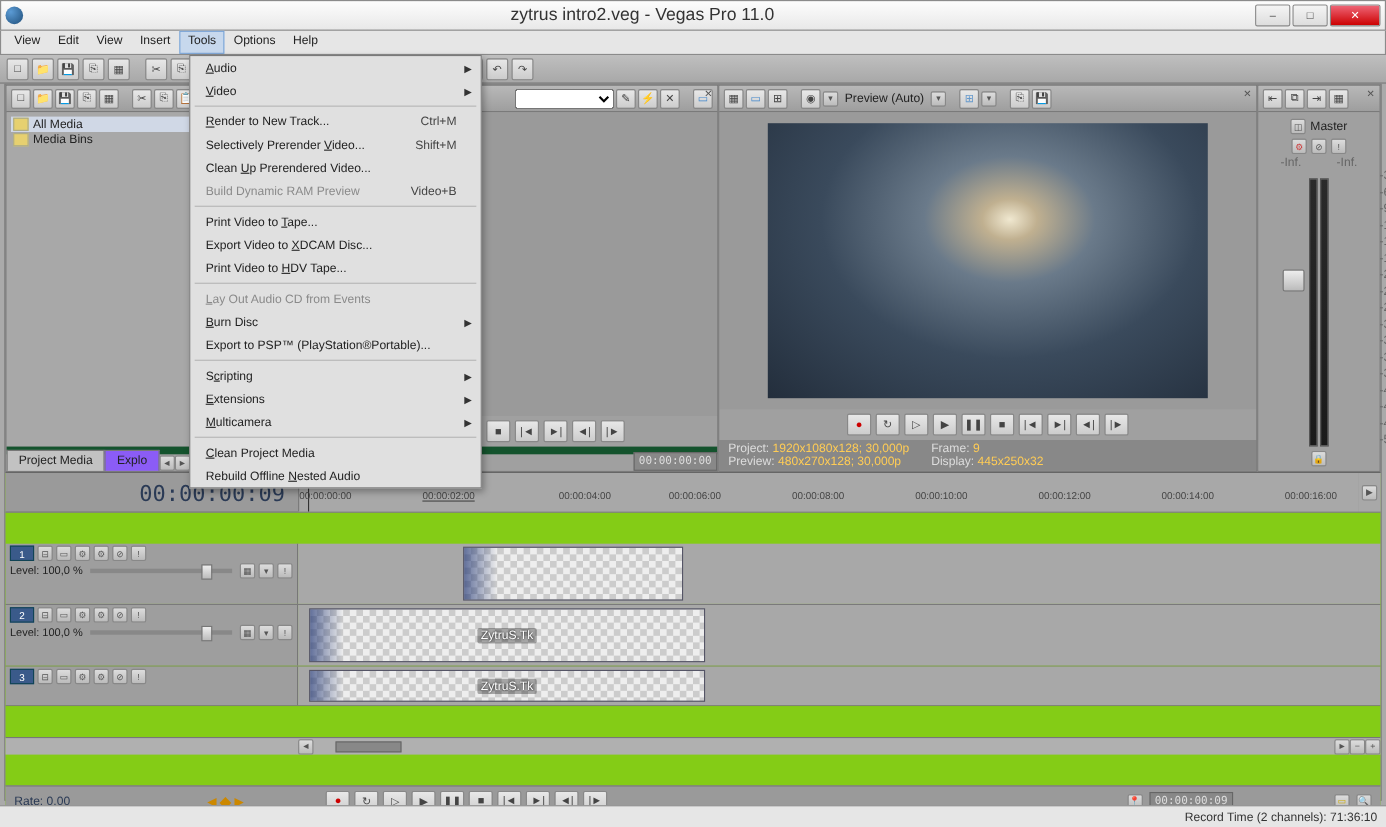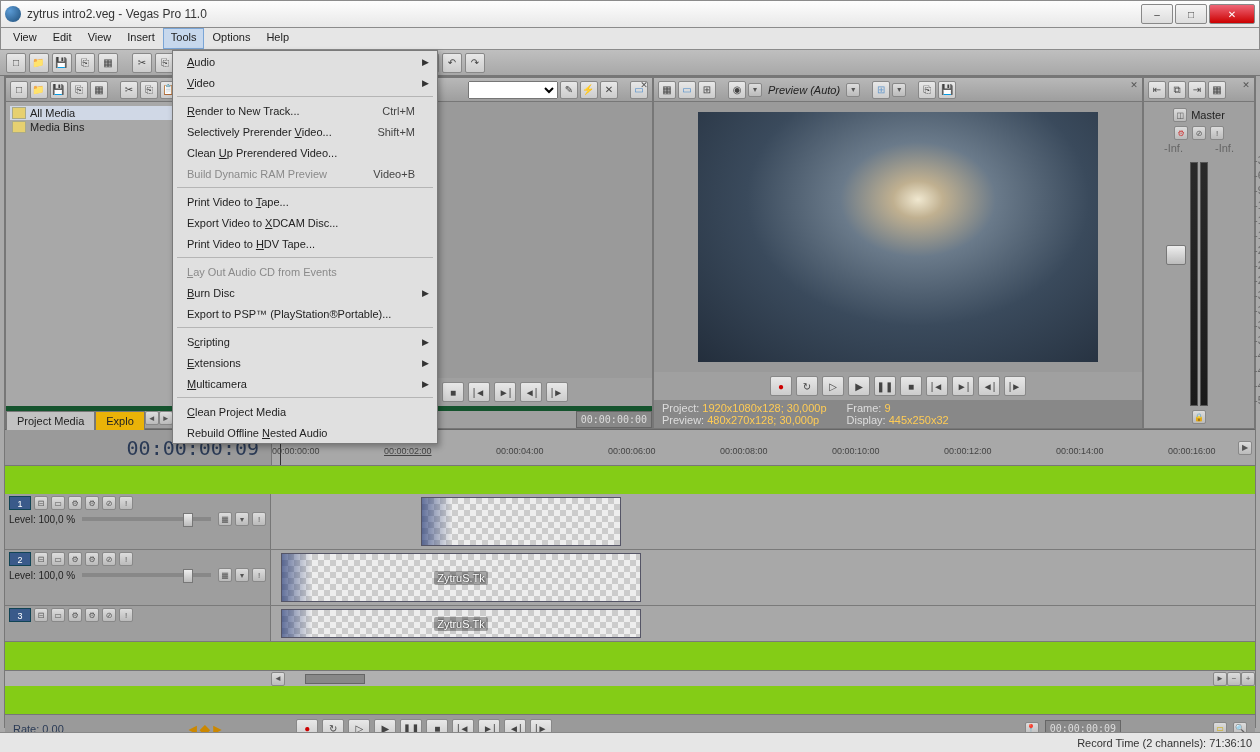--- a/index.html
+++ b/index.html
@@ -1,20 +1,20 @@
 <!DOCTYPE html>
 <html><head>
 <meta charset="utf-8">
 <style>
 * { margin: 0; padding: 0; box-sizing: border-box; font-family: "Segoe UI", Tahoma, sans-serif; font-size: 11px; user-select: none; }
 body { background: #aaa; overflow: hidden; width: 1260px; height: 752px; position: relative; }
 
 .titlebar { height: 28px; background: linear-gradient(#fdfdfd, #e8e8e8); border: 1px solid #8b8b8b; display: flex; align-items: center; padding: 0 4px; }
 .titlebar .app-icon { width: 16px; height: 16px; border-radius: 50%; background: radial-gradient(circle at 30% 30%, #5b9bd5, #1f4e79); margin-right: 6px; }
-.titlebar .title { flex: 1; color: #333; font-size: 12px; }
+.titlebar .title { flex: 1; color: #333; font-size: 16px; text-align: center; }
 .winbtns { display: flex; gap: 2px; }
 .winbtn { width: 32px; height: 20px; background: linear-gradient(#f5f5f5,#ddd); border: 1px solid #888; border-radius: 2px; display:flex; align-items:center; justify-content:center; font-size:10px; color:#444;}
 .winbtn.close { background: linear-gradient(#e67,#c00); color:#fff; width:46px;}
 
 .menubar { height: 22px; background: #e6e6e6; border: 1px solid #8b8b8b; border-top:none; display: flex; align-items: stretch; padding: 0 4px; }
 .menubar .mi { padding: 3px 8px; cursor: default; color: #222; }
 .menubar .mi.active { background: #c7d8ed; border: 1px solid #7aa5d6; padding: 2px 7px; }
 
 .dropdown { position: absolute; left: 172px; top: 50px; width: 266px; background: #e0e0e0; border: 1px solid #7a7a7a; box-shadow: 2px 3px 6px rgba(0,0,0,.3); z-index: 1000; }
 .dropdown .dmi { height: 21px; display: flex; align-items: center; padding: 0 22px 0 14px; color: #222; position: relative; }
@@ -38,22 +38,22 @@
 .panel-master { width: 112px;}
 
 .mini-toolbar { height:24px; background:linear-gradient(#b8b8b8,#9e9e9e); border-bottom:1px solid #777; display:flex; align-items:center; padding:0 4px; gap:2px;}
 .mini-toolbar .tbtn{width:18px;height:18px;}
 
 .tree { flex:1; background:#a8a8a8; padding:4px; color:#222;}
 .tree-item{ display:flex; align-items:center; gap:4px; padding:1px 2px;}
 .tree-item.sel{ background:#d0d8e6;}
 .tree-icon{width:14px;height:12px;background:#e6d070;border:1px solid #aa8;}
 
-.tabs-bottom{height:22px;background:#a0a0a0;border-top:5px solid #14532d;display:flex;align-items:flex-start;}
-.tab{padding:3px 10px; background:#eab308;border:1px solid #777;border-bottom:none;font-size:11px; color:#222;}
+.tabs-bottom{height:22px;background:#a0a0a0;border-top:7px solid #14532d;display:flex;align-items:flex-end;}
+.tab{padding:3px 10px; background:#8b5cf6;border:1px solid #777;border-bottom:none;font-size:11px; color:#222;}
 .tab.active{background:#c2c2c2;}
 
 .preview-area{flex:1;background:#9a9a9a;display:flex;align-items:center;justify-content:center;padding:10px;}
 .preview-img{width:400px;height:250px;background:radial-gradient(ellipse at 55% 35%, #f0e8d0 0%, #c0b090 8%, #6a7a8a 25%, #3a4a5c 55%, #232e3c 100%);}
 
 .transport{height:28px;display:flex;align-items:center;justify-content:center;gap:4px;background:#a0a0a0;}
 .transport .tbtn{width:22px;height:20px;}
 .transport .rec{color:#c00;}
 
 .info-bar{height:28px;display:flex;align-items:center;padding:2px 8px;font-size:10px;color:#ccc;background:#888;gap:20px;}
@@ -285,21 +285,21 @@
 
     <div class="panel panel-right" style="position:relative;">
       <div class="close-x">✕</div>
       <div class="mini-toolbar">
         <div class="tbtn">▦</div>
         <div class="tbtn" style="color:#48c;">▭</div>
         <div class="tbtn">⊞</div>
         <div class="tspacer"></div>
         <div class="tbtn">◉</div>
         <div class="sbtn">▾</div>
-        <span style="color:#222;padding:0 4px;font-style:italic;">Preview (Auto)</span>
+        <span style="color:#222;padding:0 4px;">Preview (Auto)</span>
         <div class="sbtn">▾</div>
         <div class="tspacer"></div>
         <div class="tbtn" style="color:#69c;">⊞</div>
         <div class="sbtn">▾</div>
         <div class="tspacer"></div>
         <div class="tbtn">⎘</div>
         <div class="tbtn">💾</div>
       </div>
       <div class="preview-area">
         <div class="preview-img"></div>
@@ -385,21 +385,21 @@
   </div>
 
   <div class="lower">
     <div class="timeline-hdr">
       <div class="time-display">00:00:00:09</div>
       <div class="ruler" id="ruler">
         <div class="cursor-flag"></div>
         <div class="cursor-marker"></div>
       <div class="ruler-tick" style="left: 0px;">00:00:00:00</div>
           <div class="ruler-tick" style="left: 112px; text-decoration: underline;">00:00:02:00</div>
-          <div class="ruler-tick" style="left: 224px;">00:00:04:00</div>
+          <div class="ruler-tick" style="left: 236px;">00:00:04:00</div>
           <div class="ruler-tick" style="left: 336px;">00:00:06:00</div>
           <div class="ruler-tick" style="left: 448px;">00:00:08:00</div>
           <div class="ruler-tick" style="left: 560px;">00:00:10:00</div>
           <div class="ruler-tick" style="left: 672px;">00:00:12:00</div>
           <div class="ruler-tick" style="left: 784px;">00:00:14:00</div>
           <div class="ruler-tick" style="left: 896px;">00:00:16:00</div>
         </div>
       <div style="width:20px;background:#a8a8a8;display:flex;align-items:center;justify-content:center;">
         <span class="sbtn">▶</span>
       </div>

